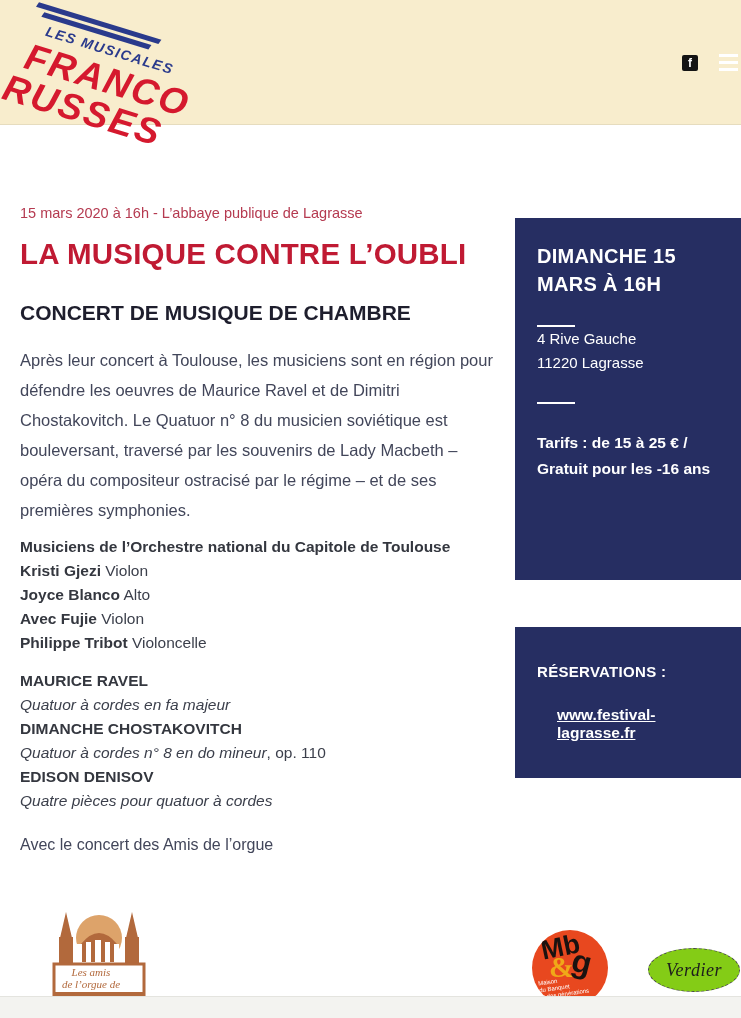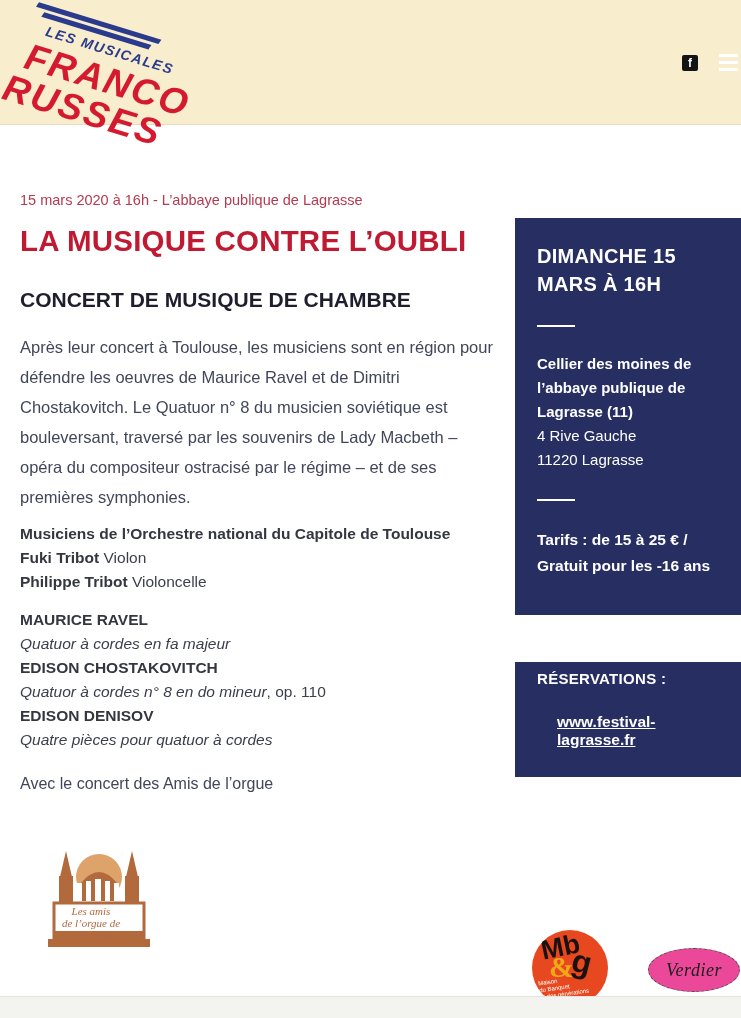--- a/index.html
+++ b/index.html
@@ -36,21 +36,21 @@
   .fb-icon {
     position:absolute; left:682px; top:55px; width:16px; height:16px;
     background:#141414; border-radius:2px; color:#ffffff;
     font-size:12px; font-weight:bold; text-align:center; line-height:16px;
     cursor:pointer;
   }
   .burger { position:absolute; left:719px; top:54px; width:19px; height:17px; cursor:pointer; }
   .burger span { display:block; width:19px; height:3px; background:#ffffff; margin-bottom:4px; }
 
   
-  .left-col { position:absolute; left:20px; top:129px; width:478px; }
+  .left-col { position:absolute; left:20px; top:142px; width:478px; }
   .meta { margin-top:63px; color:#b53a50; font-size:14.5px; }
   .title { margin-top:17px; color:#c01a33; font-size:29.5px; font-weight:bold; letter-spacing:0.2px; line-height:31px; }
   .subtitle { margin-top:32px; color:#1e1e2d; font-size:21px; font-weight:bold; }
   .desc { margin-top:20px; width:476px; color:#42465a; font-size:16.5px; line-height:30px; }
   .musicians { margin-top:10px; color:#3b3f4b; font-size:15.5px; line-height:24px; }
   .musicians .hd, .musicians b { font-weight:bold; color:#34373f; }
   .program { margin-top:14px; color:#3b3f4b; font-size:15.5px; line-height:24px; }
   .program .composer { font-weight:bold; color:#34373f; }
   .program .piece { font-style:italic; }
   .note { margin-top:23px; color:#42465a; font-size:16px; }
@@ -59,46 +59,46 @@
   .orgue { position:relative; margin:50px 0 0 26px; width:106px; height:110px; }
   .orgue svg { position:absolute; left:0; top:0; }
   .orgue-caption {
     position:absolute; left:8px; top:62px; width:74px; text-align:center;
     font-family:"Liberation Serif", serif; font-style:italic;
     color:#b2693c; font-size:11px; line-height:12px;
   }
 
   
   .sidebar { position:absolute; left:515px; top:218px; width:226px; }
-  .navy-box { background:#262e62; color:#ffffff; padding:25px 22px 36px 22px; }
+  .navy-box { background:#262e62; color:#ffffff; padding:25px 22px 20px 22px; }
   .box1 { min-height:362px; }
   .box1 .box-title { font-size:20px; font-weight:bold; line-height:27.5px; letter-spacing:0.3px; }
   .wdiv { width:38px; border:0; border-top:2px solid #ffffff; margin:27px 0 0 0; }
   .venue { margin-top:25px; font-size:15px; font-weight:bold; line-height:24px; }
   .addr { font-size:15px; line-height:24px; font-weight:normal; }
   .tarifs { margin-top:26px; font-size:15.5px; font-weight:bold; line-height:26px; }
-  .box2 { margin-top:47px; min-height:115px; padding:8px 22px; }
+  .box2 { margin-top:47px; min-height:115px; padding:36px 22px; }
   .box2 .box-title { font-size:15px; font-weight:bold; letter-spacing:0.3px; }
   .res-link { display:inline-block; margin-top:26px; color:#ffffff; font-size:15.5px; font-weight:bold; text-decoration:underline; cursor:pointer;margin-left:20px; }
   .partners-heading { margin-top:47px; color:#14141e; font-size:25.5px; font-weight:bold; line-height:35px; letter-spacing:0.2px; }
 
   
   .mbg {
     position:absolute; left:532px; top:930px; width:76px; height:76px;
     background:#e8481f; border-radius:50%; overflow:hidden; cursor:pointer;
   }
   .mbg .mb { position:absolute; left:9px; top:2px; color:#1a1210; font-size:27px; font-weight:900; transform:rotate(-12deg); }
   .mbg .amp { position:absolute; left:17px; top:20px; color:#f0a818; font-size:30px; font-weight:900; font-family:"Liberation Serif", serif; }
   .mbg .g  { position:absolute; left:40px; top:14px; color:#1a1210; font-size:32px; font-weight:900; transform:rotate(14deg); }
   .mbg .sub { position:absolute; left:7px; top:47px; color:#ffffff; font-size:6px; line-height:7px; transform:rotate(-8deg); }
   .verdier {
     position:absolute; left:648px; top:948px; width:92px; height:44px;
     border:1.5px dashed #4a4a4a; border-radius:50%;
     display:flex; align-items:center; justify-content:center;
-    background:#ec4899; cursor:pointer;
+    background:#84cc16; cursor:pointer;
   }
   .verdier span {
     font-family:"Liberation Serif", serif; font-style:italic;
     color:#1d1d1d; font-size:18px; letter-spacing:0.5px;
   }
 
   .footer-strip {
     position:absolute; left:0; top:996px; width:741px; height:22px;
     background:#f3f3f0; border-top:1px solid #e4e4df;
   }
@@ -125,28 +125,30 @@
   </div>
 
   <div class="left-col">
     <div class="meta">15 mars 2020 à 16h - L’abbaye publique de Lagrasse</div>
     <h1 class="title">LA MUSIQUE CONTRE L’OUBLI</h1>
     <h2 class="subtitle">CONCERT DE MUSIQUE DE CHAMBRE</h2>
     <p class="desc">Après leur concert à Toulouse, les musiciens sont en région pour défendre les oeuvres de Maurice Ravel et de Dimitri Chostakovitch. Le Quatuor n° 8 du musicien soviétique est bouleversant, traversé par les souvenirs de Lady Macbeth – opéra du compositeur ostracisé par le régime – et de ses premières symphonies.</p>
 
     <div class="musicians">
       <div class="hd">Musiciens de l’Orchestre national du Capitole de Toulouse</div>
-      <div><b>Fuki Tribot</b> <span>Violon</span></div>
+      <div><b>Kristi Gjezi</b> <span>Violon</span></div>
+      <div><b>Joyce Blanco</b> <span>Alto</span></div>
+      <div><b>Avec Fujie</b> <span>Violon</span></div>
       <div><b>Philippe Tribot</b> <span>Violoncelle</span></div>
     </div>
 
     <div class="program">
       <div class="composer">MAURICE RAVEL</div>
       <div><span class="piece">Quatuor à cordes en fa majeur</span><span></span></div>
-      <div class="composer">EDISON CHOSTAKOVITCH</div>
+      <div class="composer">DIMANCHE CHOSTAKOVITCH</div>
       <div><span class="piece">Quatuor à cordes n° 8 en do mineur</span><span>, op. 110</span></div>
       <div class="composer">EDISON DENISOV</div>
       <div><span class="piece">Quatre pièces pour quatuor à cordes</span><span></span></div>
     </div>
 
     <div class="note">Avec le concert des Amis de l’orgue</div>
 
     <div class="orgue">
       <svg width="106" height="110" viewBox="0 0 106 110">
         <circle cx="53" cy="34" r="23" fill="#dda36a"></circle>
@@ -176,21 +178,20 @@
         <div>de l’orgue de</div>
         <div>Lagrasse</div>
       </div>
     </div>
   </div>
 
   <div class="sidebar">
     <div class="navy-box box1">
       <div class="box-title">DIMANCHE 15 MARS À 16H</div>
       <hr class="wdiv">
-      <div class="venue">Cellier des moines de l’abbaye publique de Lagrasse (11)</div>
       <div class="addr">4 Rive Gauche</div>
       <div class="addr">11220 Lagrasse</div>
       <hr class="wdiv">
       <div class="tarifs">Tarifs : de 15 à 25 € / Gratuit pour les -16 ans</div>
     </div>
 
     <div class="navy-box box2">
       <div class="box-title">RÉSERVATIONS :</div>
       <a class="res-link">www.festival-lagrasse.fr</a>
     </div>

